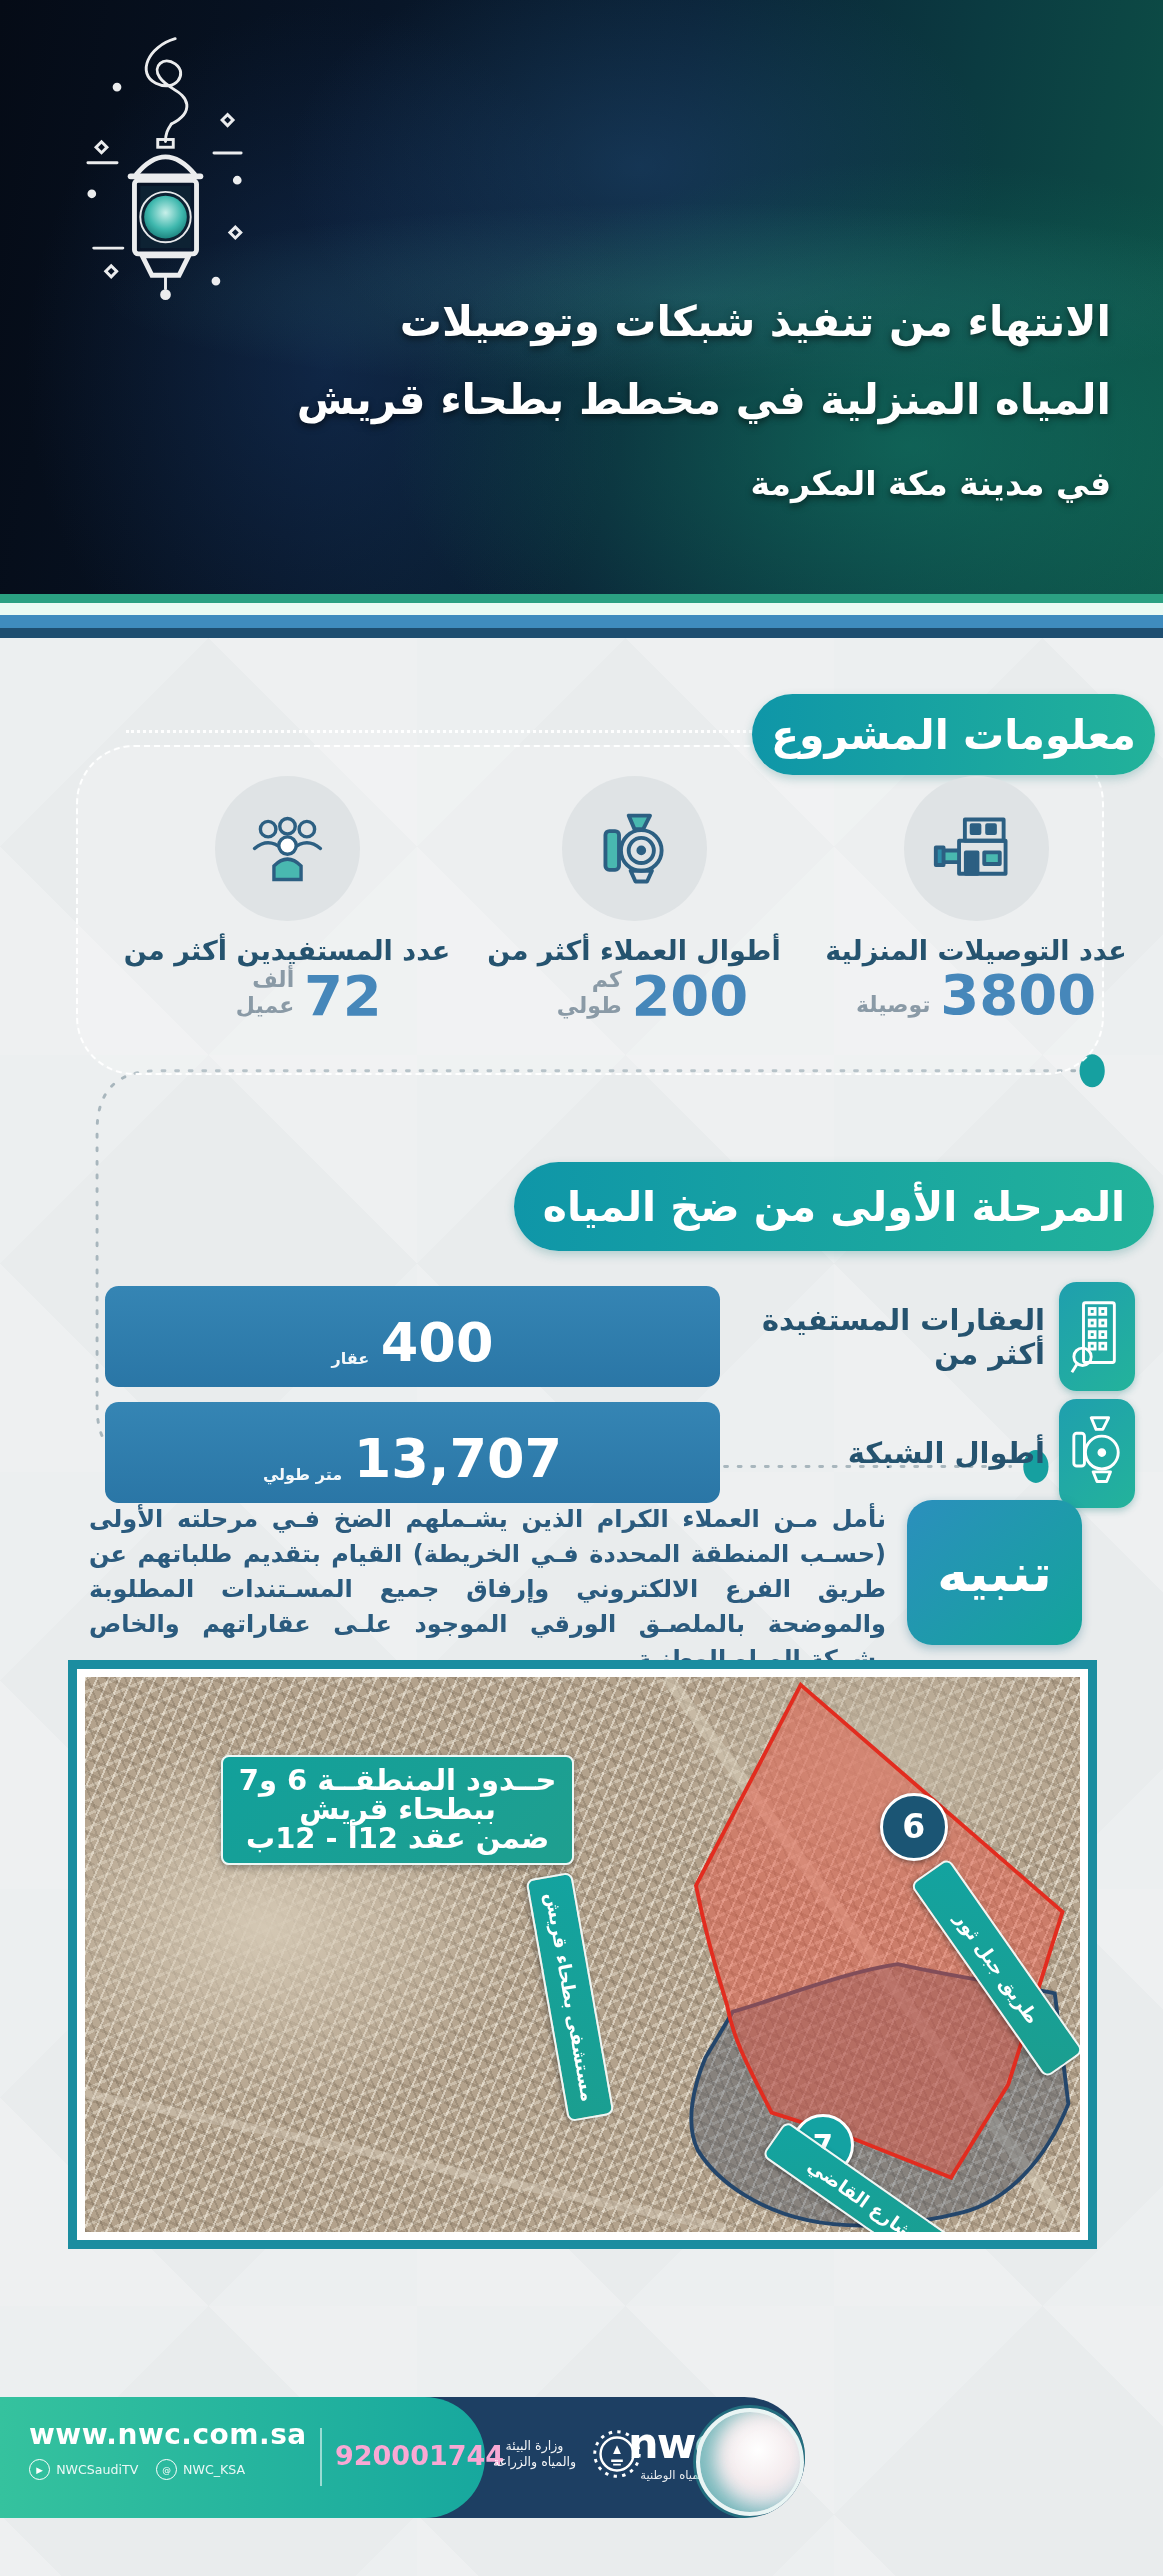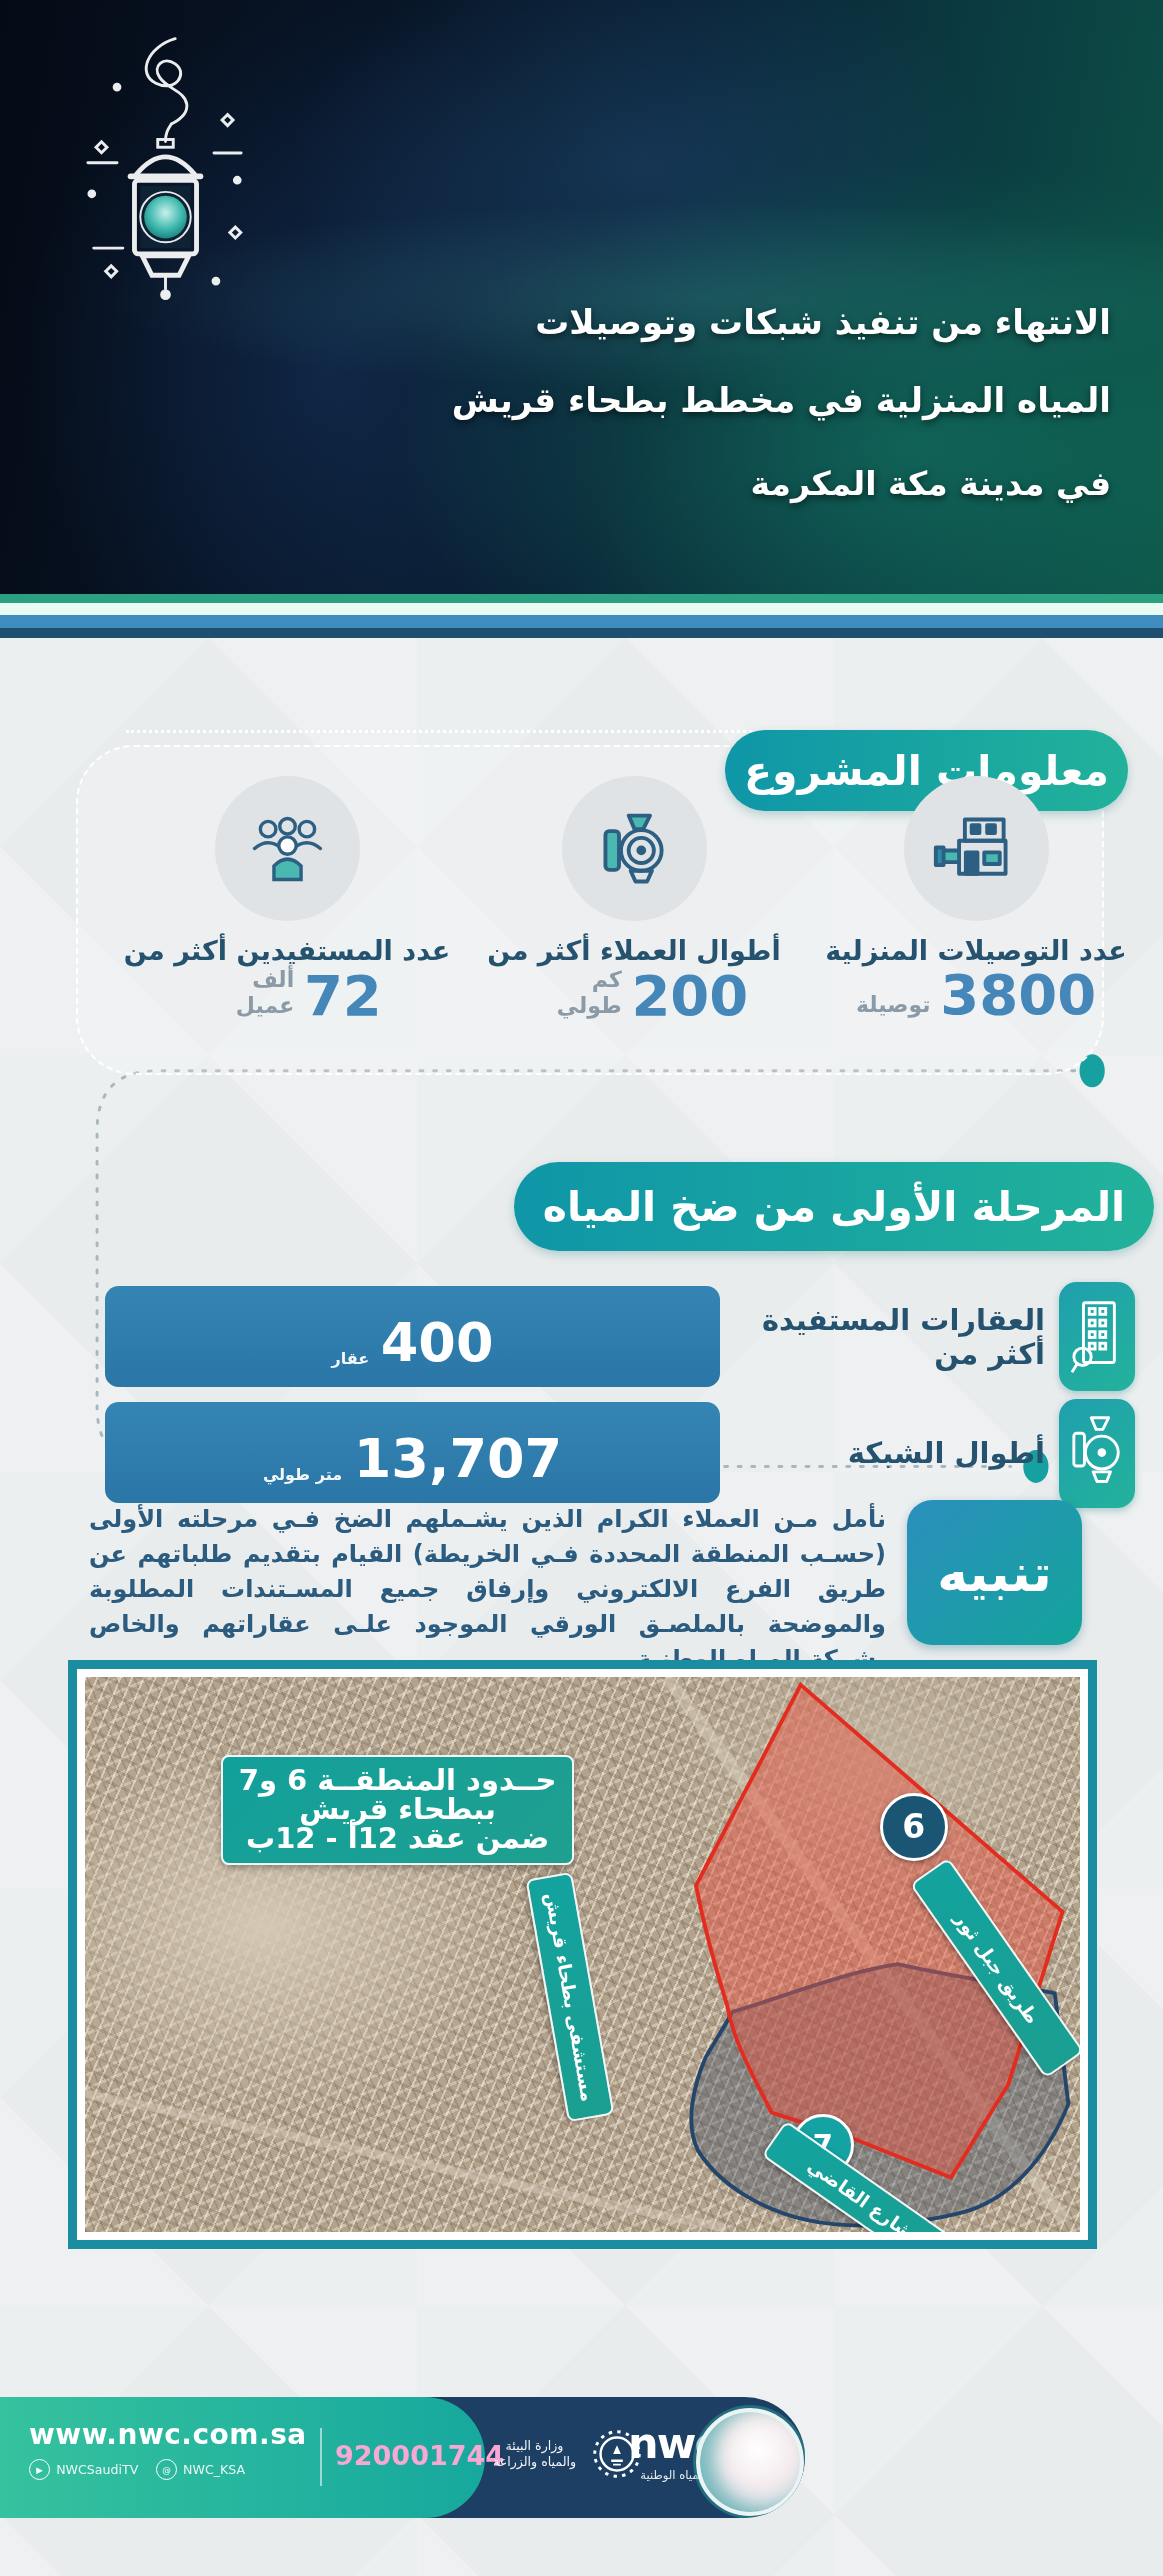--- a/index.html
+++ b/index.html
@@ -10,42 +10,42 @@
   
   .header{left:0;top:0;width:1164px;height:594px;
     background:
       radial-gradient(ellipse 737px 407px at 78% 75%, rgba(20,130,104,.55), transparent 70%),
       radial-gradient(ellipse 795px 126px at 60% 50%, rgba(92,205,193,.18), transparent 75%),
       radial-gradient(ellipse 504px 310px at 55% 28%, rgba(42,92,142,.35), transparent 70%),
       radial-gradient(ellipse 417px 504px at 28% 62%, rgba(26,62,112,.42), transparent 72%),
       linear-gradient(100deg,#050b16 0%,#081527 30%,#0a2236 55%,#0b3b41 78%,#0d5247 100%);}
   .header-title{right:53px;top:283px;width:1057px;text-align:right;color:#fff;
     font-weight:bold;text-shadow:0 2.9px 7.8px rgba(0,0,0,.55);}
-  .header-title .t1,.header-title .t2{font-size:34px;line-height:78px;}
+  .header-title .t1,.header-title .t2{font-size:42px;line-height:78px;}
   .header-title .t3{font-size:33px;line-height:47px;margin-top:21.3px;}
 
   
   .stripe{left:0;width:1164px;}
   .st1{top:594px;height:9.7px;background:#2ba182;}
   .st2{top:603px;height:11.6px;background:#eafbf3;}
   .st3{top:615px;height:13.6px;background:#3f8cbe;}
   .st4{top:628px;height:9.7px;background:#1e4e70;}
 
   
   .bg-pattern{left:0;top:638px;width:1164px;height:1938px;pointer-events:none;opacity:.4;
     background-image:
       linear-gradient(45deg, rgba(255,255,255,.5) 25%, transparent 25%, transparent 75%, rgba(255,255,255,.5) 75%),
       linear-gradient(-45deg, rgba(255,255,255,.4) 25%, transparent 25%, transparent 75%, rgba(255,255,255,.4) 75%);
     background-size:417px 417px;}
 
   
   .pill{background:linear-gradient(90deg,#0f96a8,#22b29a);border-radius:45px;
     color:#fff;font-weight:bold;display:flex;align-items:center;justify-content:center;
     box-shadow:0 3.9px 9.7px rgba(20,120,120,.25);}
-  .pill1{left:725px;top:694px;width:403px;height:81px;font-size:41px;margin-top:36px;}
+  .pill1{left:752px;top:694px;width:403px;height:81px;font-size:41px;}
   .pill2{left:514px;top:1162px;width:640px;height:89px;font-size:41px;}
   .dotline-white{left:126px;top:730px;width:626px;border-top:3.9px dotted rgba(255,255,255,.95);}
 
   
   .stats-box{left:76px;top:745px;width:1024px;height:326px;border:2.9px dashed rgba(255,255,255,.95);
     border-radius:58px;background:rgba(255,255,255,.18);}
   .stat-col{top:776px;width:310px;height:281px;display:flex;flex-direction:column;align-items:center;}
   .stat-col .icon-circle{width:145px;height:145px;border-radius:50%;background:#dfe3e5;
     display:flex;align-items:center;justify-content:center;}
   .stat-label{margin-top:13.6px;font-size:27px;font-weight:bold;color:#25536f;white-space:nowrap;}

